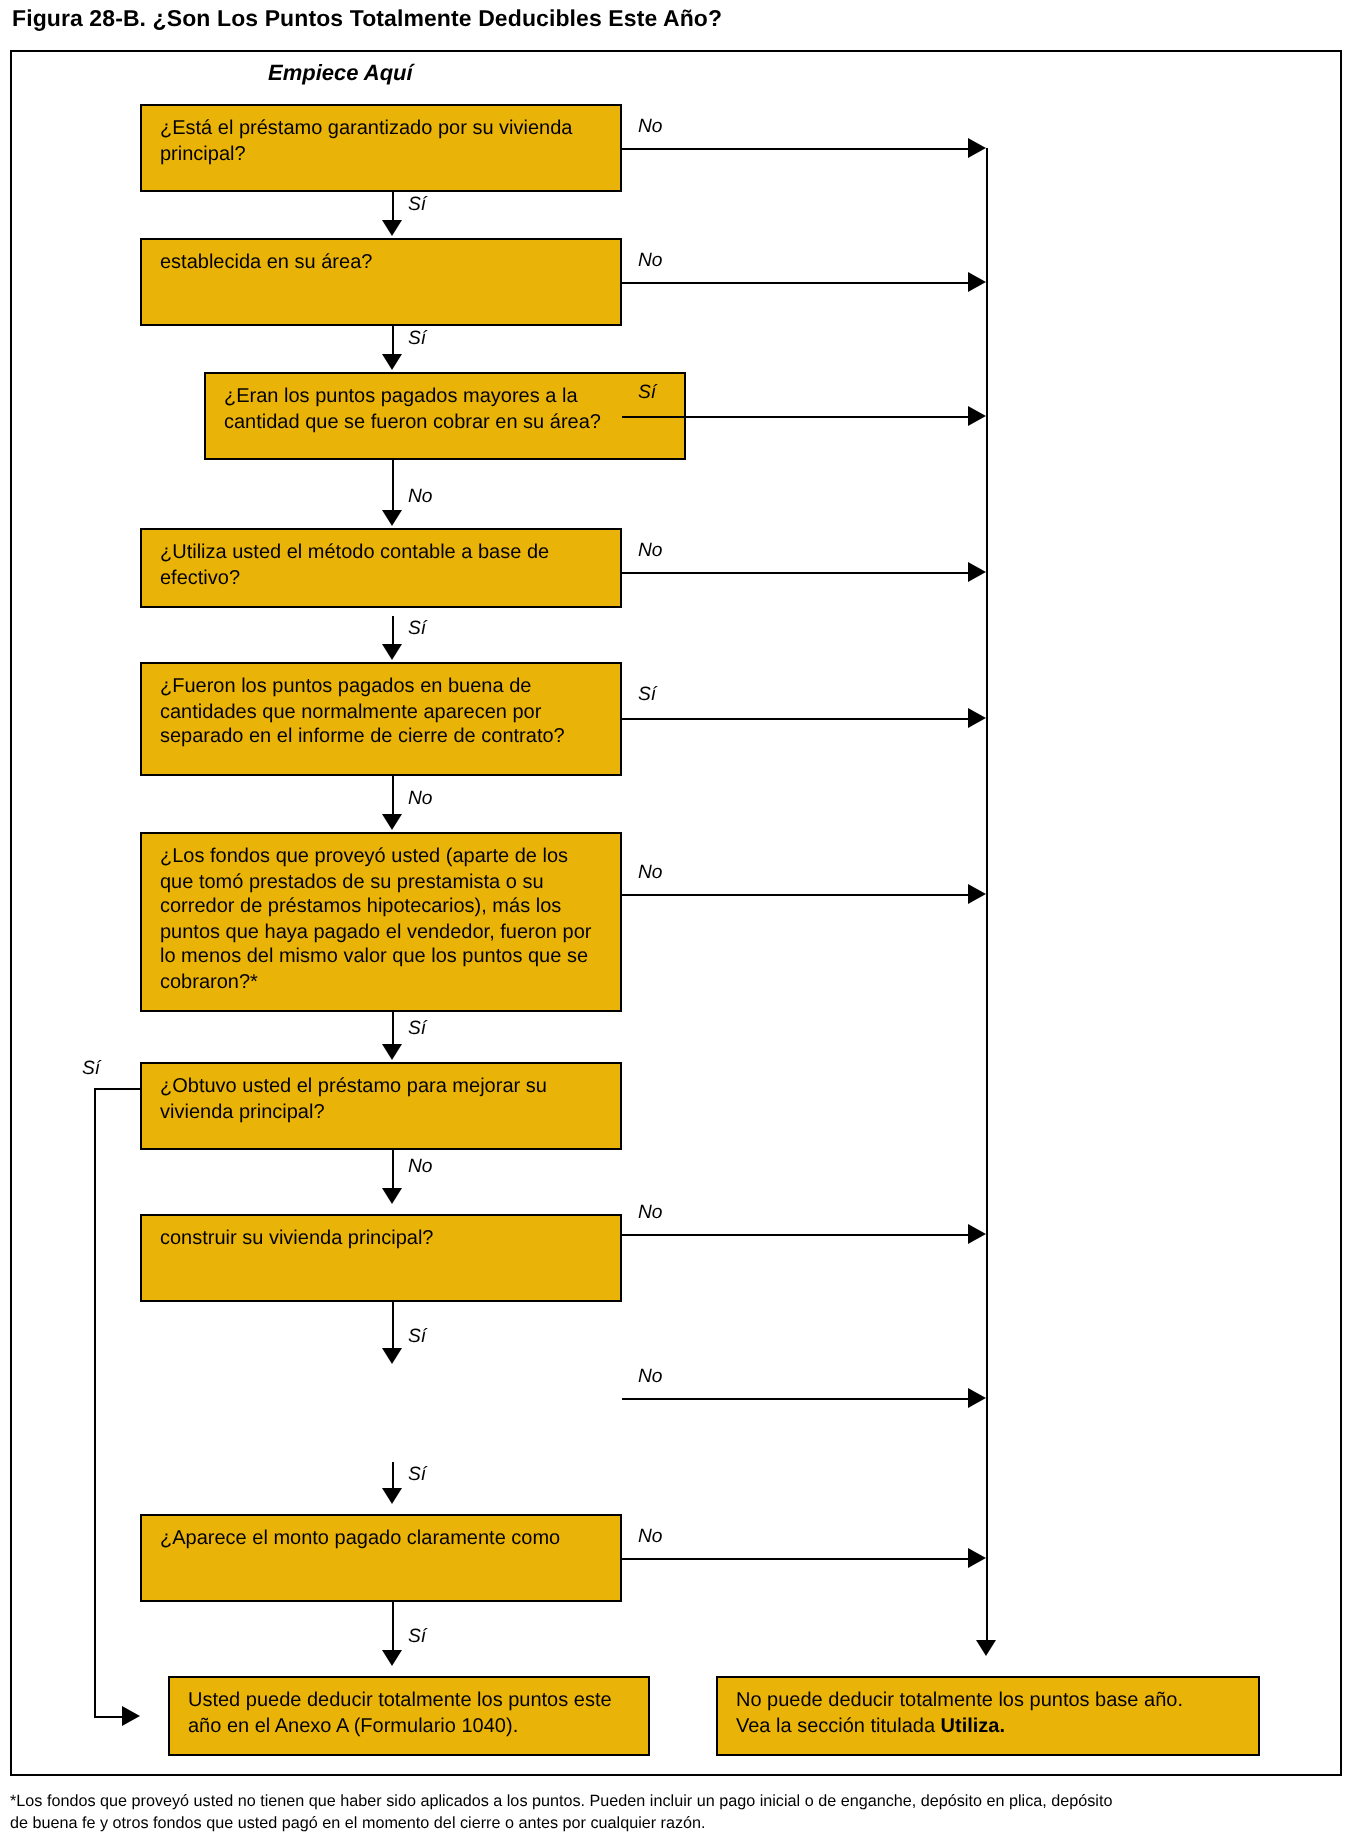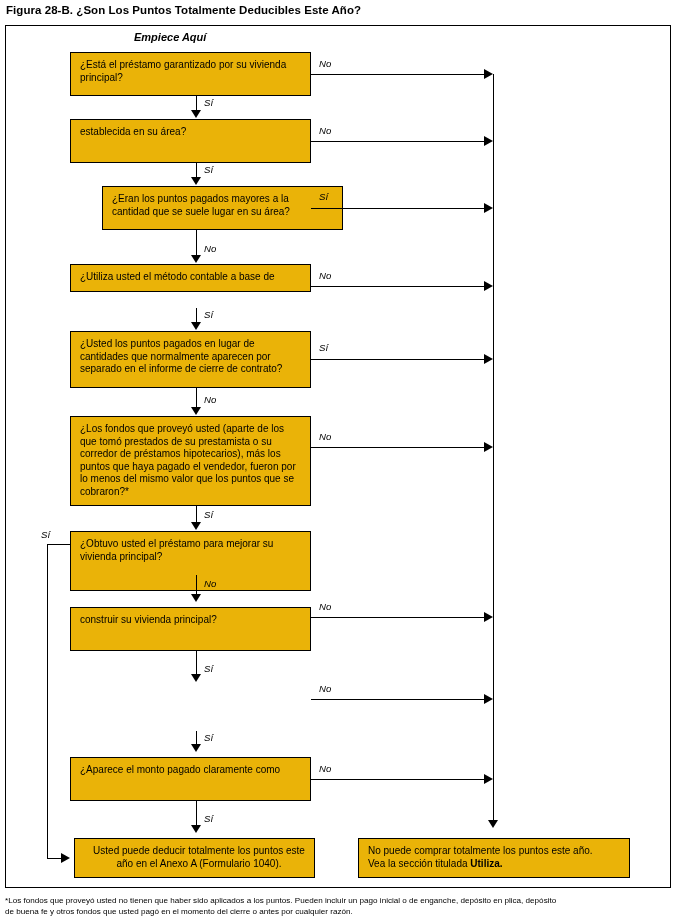--- a/index.html
+++ b/index.html
@@ -124,63 +124,64 @@
     <span class="line">¿Está el préstamo garantizado por su vivienda</span>
     <span class="line">principal?</span>
   </div>
 
   <div class="node" style="left:70px; top:119px; width:241px; height:44px;">
     <span class="line">establecida en su área?</span>
   </div>
 
   <div class="node" style="left:70px; top:186px; width:241px; height:44px;margin-left:32px;">
     <span class="line">¿Eran los puntos pagados mayores a la</span>
-    <span class="line">cantidad que se suele lugar en su área?</span>
-  </div>
-
-  <div class="node" style="left:70px; top:264px; width:241px; height:28px;">
+    <span class="line">cantidad que se fueron cobrar en su área?</span>
+  </div>
+
+  <div class="node" style="left:70px; top:264px; width:241px; height:40px;">
     <span class="line">¿Utiliza usted el método contable a base de</span>
+    <span class="line">efectivo?</span>
   </div>
 
   <div class="node" style="left:70px; top:331px; width:241px; height:57px;">
-    <span class="line">¿Usted los puntos pagados en lugar de</span>
+    <span class="line">¿Fueron los puntos pagados en buena de</span>
     <span class="line">cantidades que normalmente aparecen por</span>
     <span class="line">separado en el informe de cierre de contrato?</span>
   </div>
 
   <div class="node" style="left:70px; top:416px; width:241px; height:90px;">
     <span class="line">¿Los fondos que proveyó usted (aparte de los</span>
     <span class="line">que tomó prestados de su prestamista o su</span>
     <span class="line">corredor de préstamos hipotecarios), más los</span>
     <span class="line">puntos que haya pagado el vendedor, fueron por</span>
     <span class="line">lo menos del mismo valor que los puntos que se</span>
     <span class="line">cobraron?*</span>
   </div>
 
-  <div class="node" style="left:70px; top:531px; width:241px; height:60px;">
+  <div class="node" style="left:70px; top:531px; width:241px; height:44px;">
     <span class="line">¿Obtuvo usted el préstamo para mejorar su</span>
     <span class="line">vivienda principal?</span>
   </div>
 
   <div class="node" style="left:70px; top:607px; width:241px; height:44px;">
     <span class="line">construir su vivienda principal?</span>
   </div>
 
 
   <div class="node" style="left:70px; top:757px; width:241px; height:44px;">
     <span class="line">¿Aparece el monto pagado claramente como</span>
   </div>
 
-  <div class="node" style="left:74px; top:838px; width:241px; height:40px;text-align:center;">
+  <div class="node" style="left:84px; top:838px; width:241px; height:40px;">
     <span class="line">Usted puede deducir totalmente los puntos este</span>
     <span class="line">año en el Anexo A (Formulario 1040).</span>
   </div>
 
   <div class="node" style="left:358px; top:838px; width:272px; height:40px;">
-    <span class="line">No puede comprar totalmente los puntos este año.</span>
+    <span class="line">No puede deducir totalmente los puntos base año.</span>
     <span class="line">Vea la sección titulada <b>Utiliza.</b></span>
   </div>
 
   <div class="vline" style="left:493px; top:74px; height:746px;"></div>
   <div class="arrow-down" style="left:488px; top:820px;"></div>
 
   <div class="vline" style="left:47px; top:544px; height:315px;"></div>
   <div class="hline" style="left:47px; top:544px; width:23px;"></div>
   <div class="hline" style="left:47px; top:858px; width:15px;"></div>
   <div class="arrow-right" style="left:61px; top:853px;"></div>

